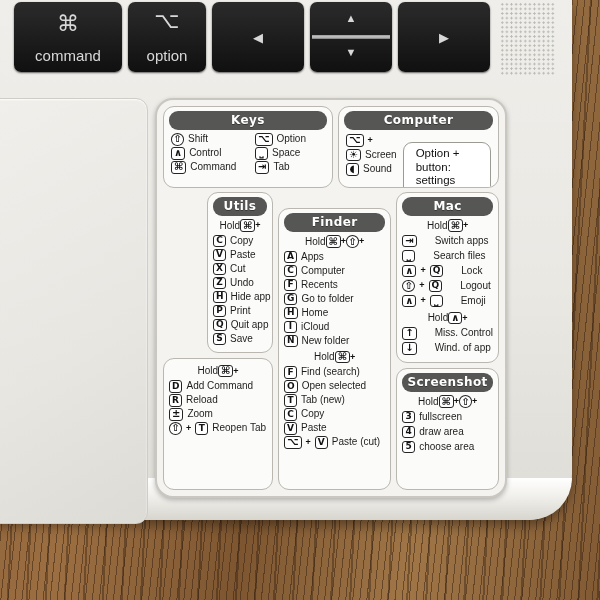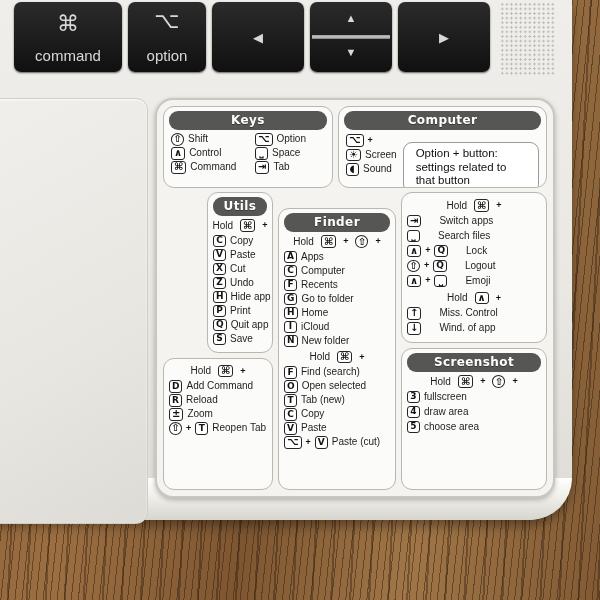--- a/index.html
+++ b/index.html
@@ -80,21 +80,21 @@
   #trackpad {
     position: absolute; left: -12px; top: 98px; width: 160px; height: 426px;
     background: linear-gradient(150deg,#f0efeb 0%,#e7e6e1 60%,#dddbd5 100%);
     border: 1px solid #cfcdc6;
     border-top-right-radius: 12px; border-bottom-right-radius: 12px;
     box-shadow: inset 0 1px 2px rgba(255,255,255,.9);
   }
 
   
   #sticker {
-    position: absolute; left: 155px; top: 98px; width: 400px; height: 400px;
+    position: absolute; left: 155px; top: 98px; width: 352px; height: 400px;
     background: #f4f3ef;
     border: 2px solid #c9c7c0;
     border-radius: 18px;
     padding: 6px;
     box-shadow: 0 2px 5px rgba(0,0,0,.25);
     display: flex; flex-direction: column; gap: 4px;
   }
   .toprow { display: flex; gap: 5px; height: 82px; }
   .botrow { display: flex; gap: 5px; flex: 1; min-height: 0; }
   .col { display: flex; flex-direction: column; gap: 5px; }
@@ -136,21 +136,21 @@
     min-width: 13px; height: 12.5px; padding: 0 2px;
     border: 1.3px solid #242424; border-radius: 3px;
     font-size: 9px; font-weight: bold; color: #111;
     background: #fff; flex: none;
     font-family: "DejaVu Sans", sans-serif;
   }
   .chip.round { border-radius: 50%; min-width: 13px; width: 13px; padding: 0; }
   .chip.sym { font-size: 10px; }
   .plus { font-size: 9px; font-weight: bold; color: #111; flex: none; }
   .hold { font-size: 10px; color: #1d1d1d; }
-  .holdline { display: flex; align-items: center; gap: 7px; justify-content: center; margin: 2px 0 3px 0; }
+  .holdline { display: flex; align-items: center; gap: 0; justify-content: center; margin: 2px 0 3px 0; }
 
   
   .keys-grid { display: flex; gap: 14px; padding: 0 2px; }
   .keys-grid .rows { flex: 1; }
 
   
   .settings-body { display: flex; gap: 6px; padding: 0 2px; align-items: flex-start; }
   .settings-left { display: flex; flex-direction: column; gap: 2px; padding-top: 1px; }
   .settings-note {
     flex: 1;
@@ -408,20 +408,21 @@
             <span class="chip">V</span>
             <span class="lbl">Paste (cut)</span>
           </div>
         </div>
       </div>
     </div>
 
     <div class="col col-mac">
 
       <div class="panel" style="flex:0 0 auto;">
+        <div class="hdr">Mac</div>
         <div class="holdline">
           <span class="hold">Hold</span>
           <span class="chip sym">⌘</span>
           <span class="plus">+</span>
         </div>
         <div class="rows mac-rows">
           <div class="row">
             <span class="chip sym">⇥</span>
             <span class="lbl">Switch apps</span>
           </div>

